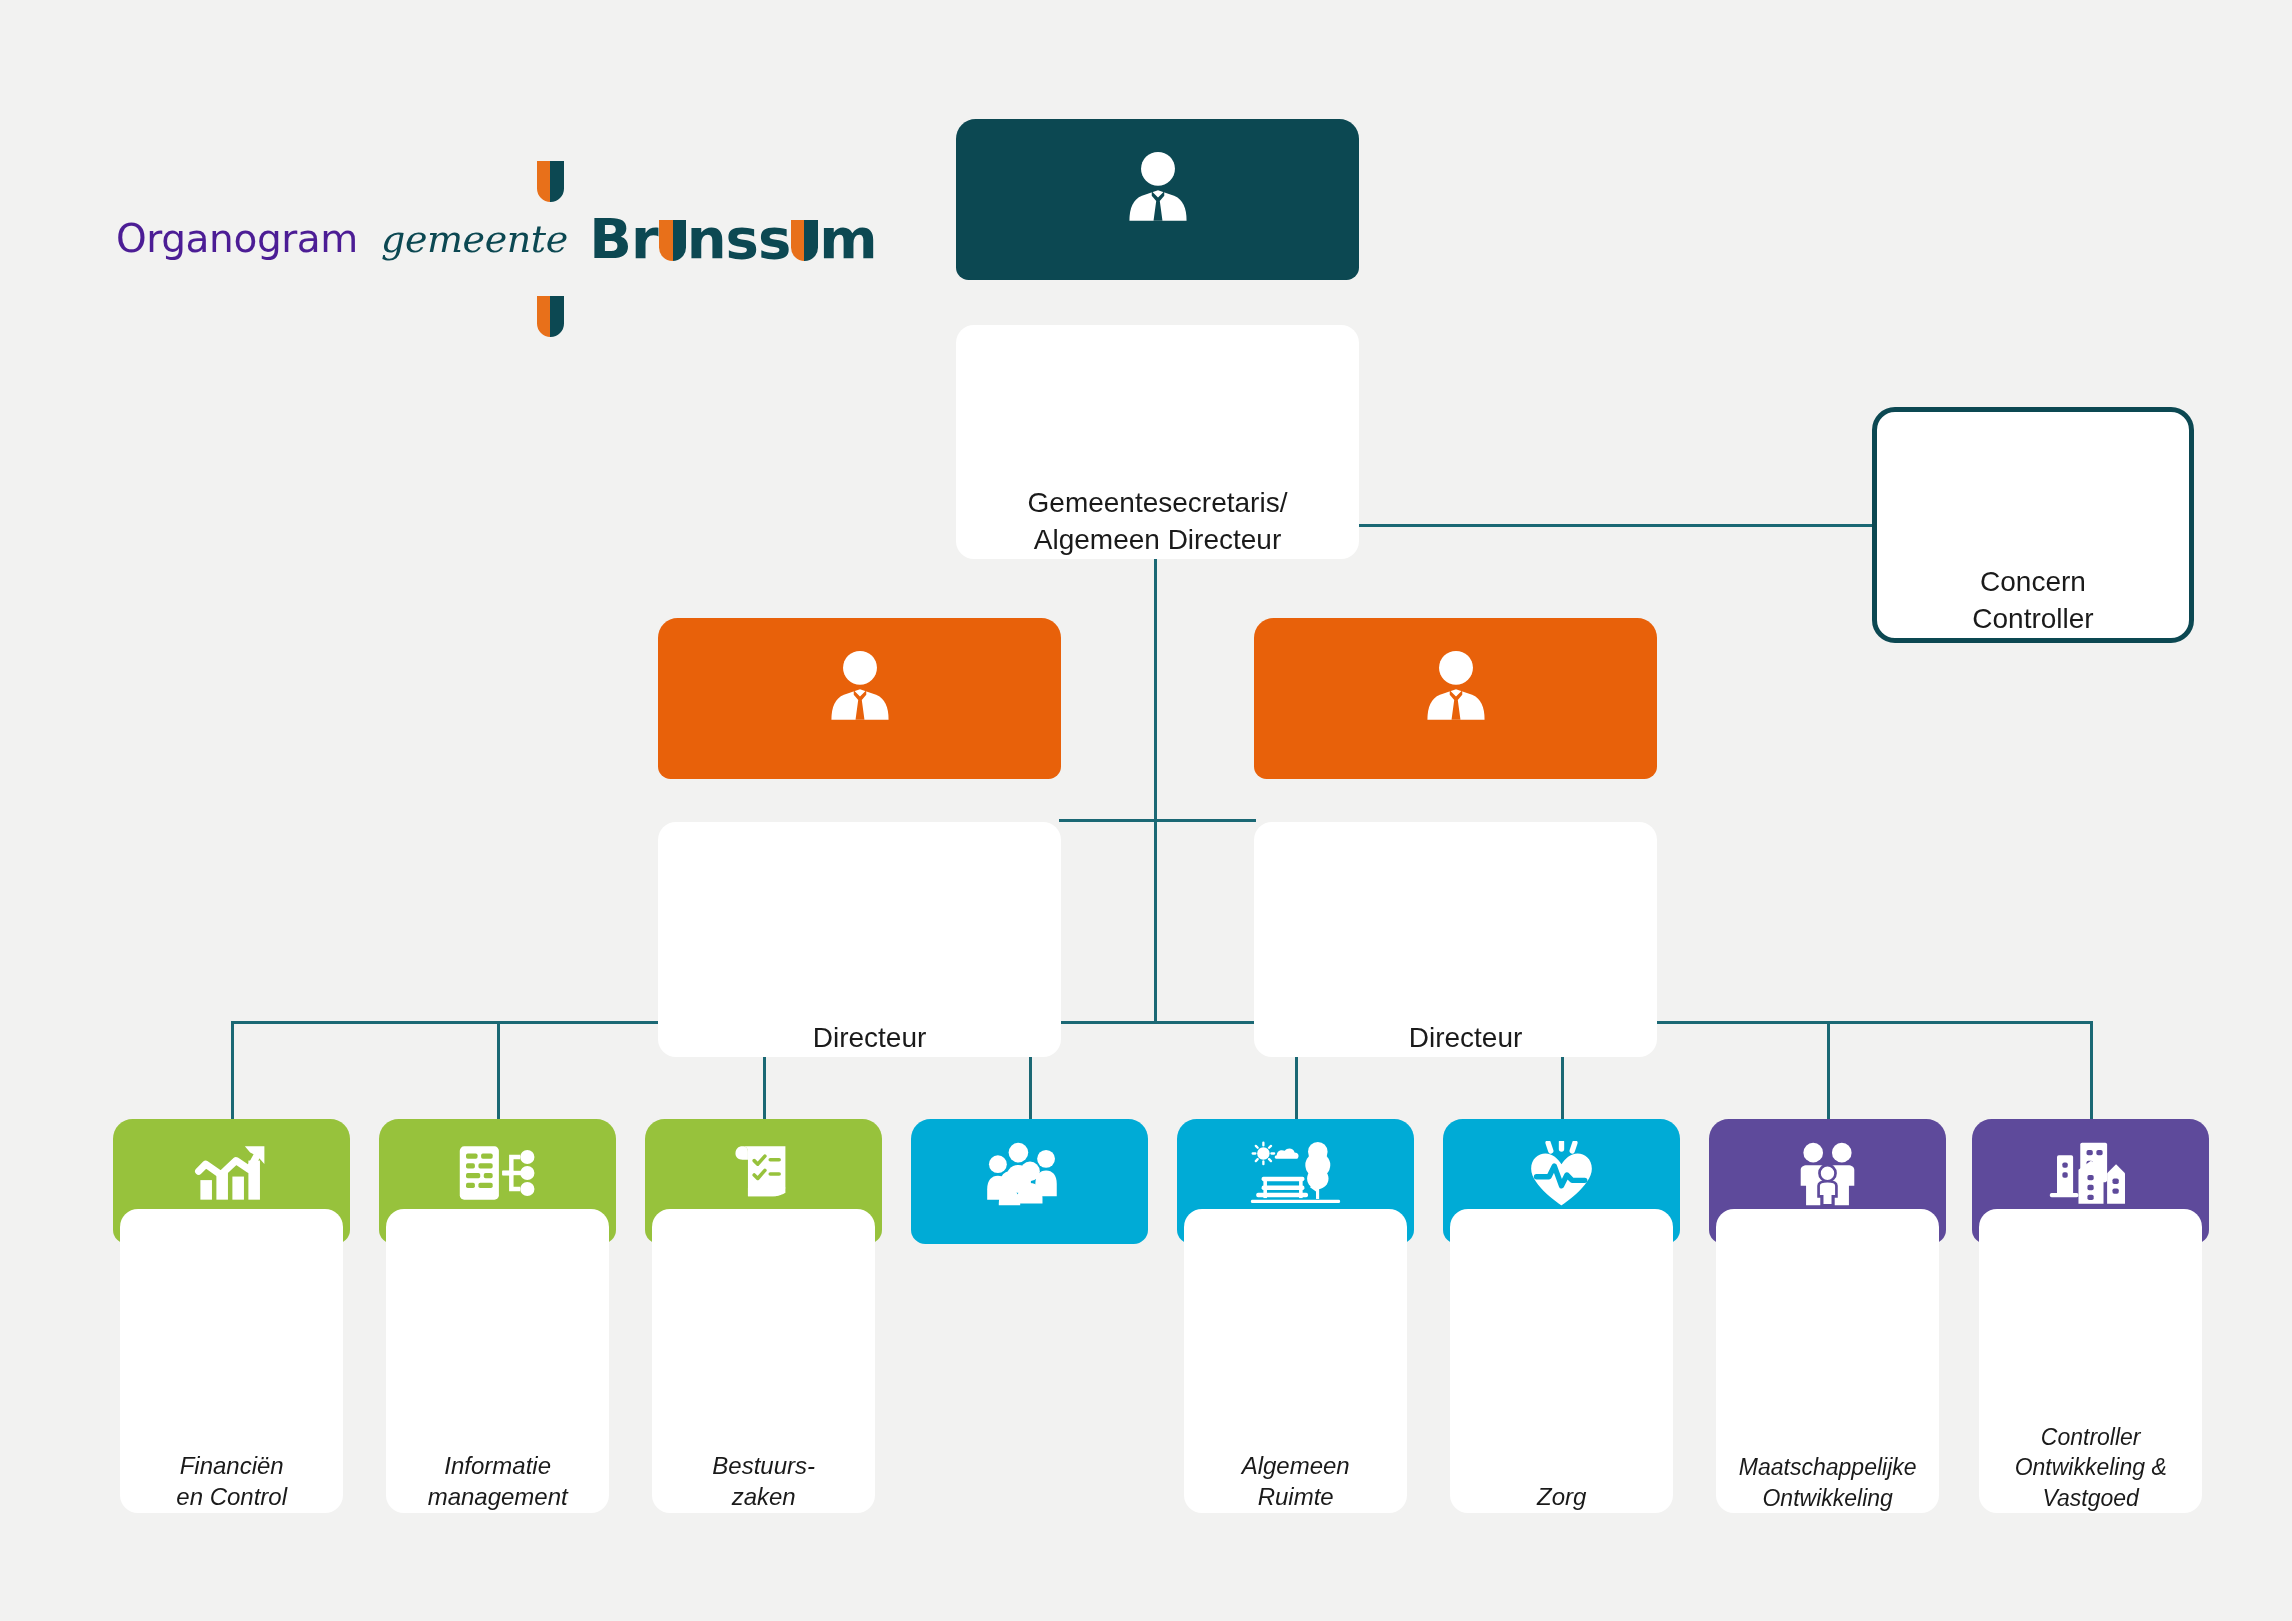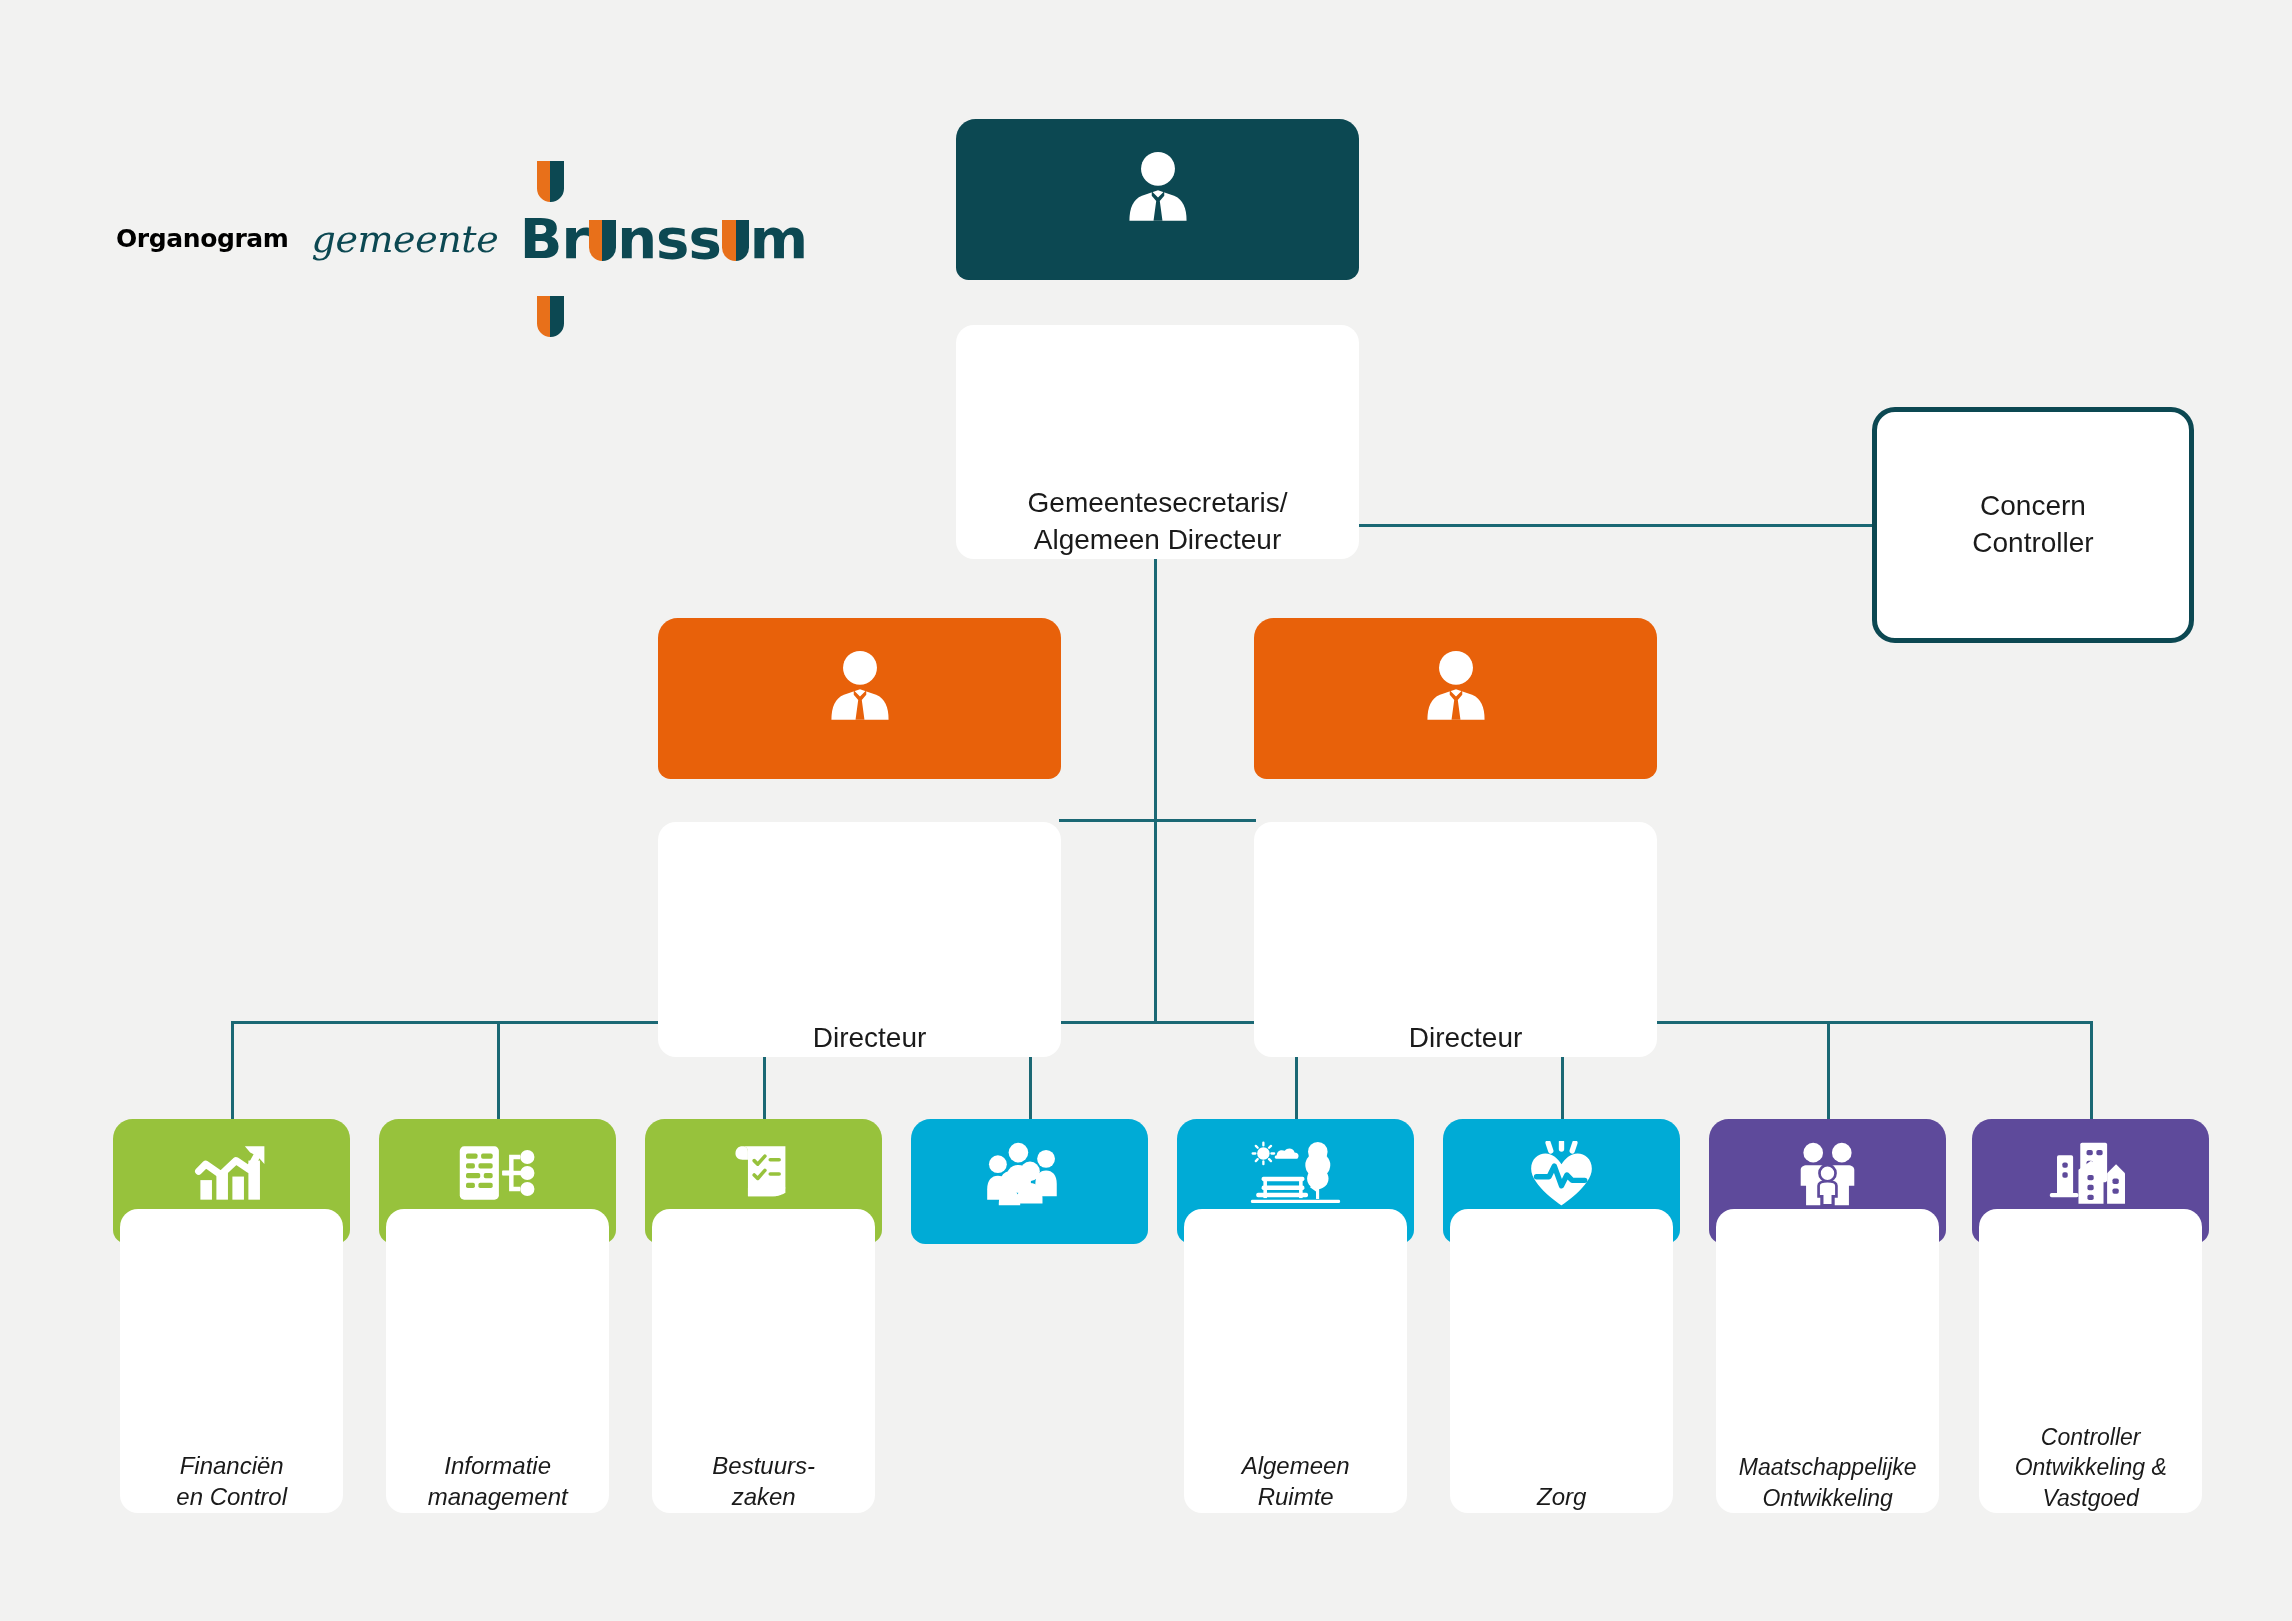--- a/index.html
+++ b/index.html
@@ -9,21 +9,21 @@
     font-family:"Liberation Sans", sans-serif;
     position:relative;
     overflow:hidden;
   }
   #stage{position:absolute;left:0;top:0;width:2293px;height:1622px;}
 
   
   #logo{position:absolute;left:116px;top:206px;display:flex;align-items:center;}
   .logo-organogram{
     font-family:"DejaVu Sans", sans-serif;
-    font-weight:bold;font-size:25px;color:#000000;letter-spacing:-0.4px;
+    font-weight:normal;font-size:39px;color:#4c1d95;letter-spacing:-0.4px;
   }
   .logo-gemeente{
     font-family:"DejaVu Serif", serif;
     font-style:italic;font-size:38px;color:#0C4852;margin-left:23px;letter-spacing:-0.4px;
   }
   .logo-brunssum{
     position:relative;margin-left:21.5px;display:flex;align-items:baseline;
     font-family:"DejaVu Sans", sans-serif;
     font-weight:bold;font-size:56px;color:#0C4852;letter-spacing:-0.9px;
   }
@@ -68,21 +68,21 @@
   #card-top{left:956px;top:119px;width:403px;height:321px;}
   #card-top .card-head{height:161px;background:#0C4852;}
   #card-top .card-body{left:0;top:206px;width:403px;height:234px;}
   #card-top .card-label{font-size:28px;padding-top:40px;}
   #card-top .icon-wrap{margin-top:32px;}
 
   
   #card-controller{
     position:absolute;left:1872px;top:407px;width:322px;height:236px;
     background:#FFFFFF;border:5.4px solid #0C4852;border-radius:23px;
-    display:flex;align-items:center;justify-content:center;box-sizing:border-box;
+    display:flex;align-items:flex-end;justify-content:center;box-sizing:border-box;
   }
   #card-controller .card-label{font-size:28px;}
 
   
   .card-dir{width:403px;height:322px;top:618px;}
   .card-dir .card-head{height:161px;background:#E8610A;}
   .card-dir .card-body{left:0;top:204px;width:403px;height:235px;}
   .card-dir .card-label{font-size:28px;padding-top:47px;margin-left:20px;}
   .card-dir .icon-wrap{margin-top:32px;}
   #card-dir-1{left:658px;}

